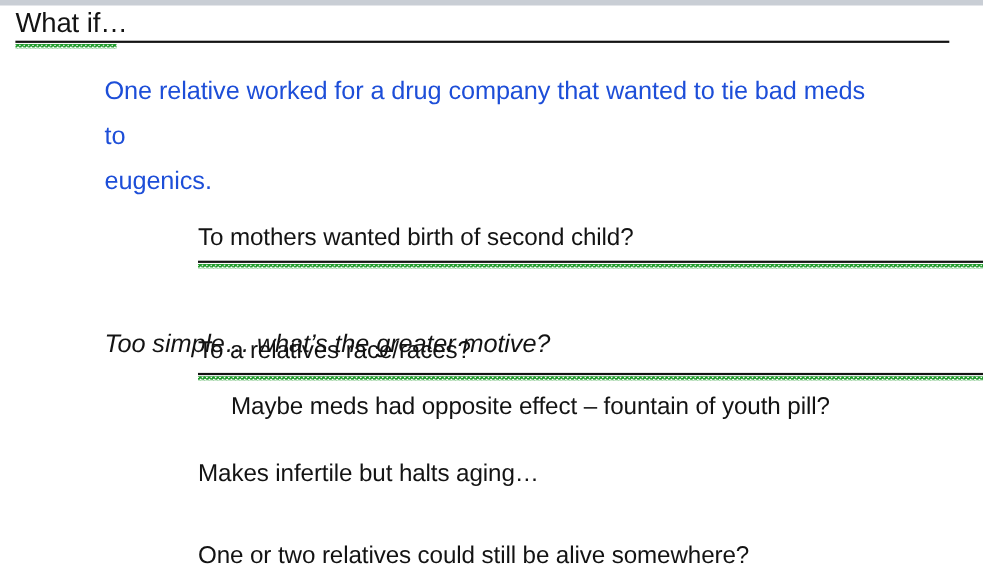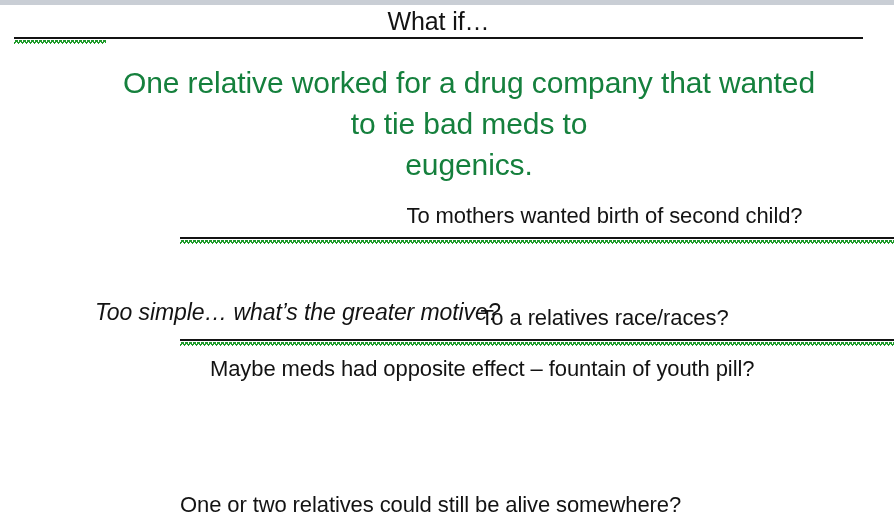--- a/index.html
+++ b/index.html
@@ -13,21 +13,20 @@
     overflow: hidden;
     font-family: "Liberation Sans", "DejaVu Sans", sans-serif;
     -webkit-font-smoothing: antialiased;
   }
 
   #slide-canvas {
     position: relative;
     width: 849px;
     height: 518px;
     background: #ffffff;
-    text-align: center;
   }
 
   
   .top-strip {
     position: absolute;
     left: 0;
     top: 0;
     width: 894px;
     height: 5px;
     background: #c9ced5;
@@ -60,25 +59,24 @@
     left: 180px;
     font-size: 22px;
     line-height: 41px;
   }
 
   
   .para {
     position: absolute;
     left: 95px;
     width: 700px;
-    color: #15803d;
-    font-size: 30px;
+    color: #1d4ed8;
+    font-size: 23px;
     line-height: 41px;
     letter-spacing: -0.1px;
-    margin-left: 24px;
   }
 
   
   .underlined {
     position: relative;
     text-decoration: none;
   }
   .underlined .rule {
     position: absolute;
     left: 0;
@@ -131,18 +129,21 @@
   </div>
 
   <div class="text-line lvl-1" style="top:292px;font-style:italic;">
     <span>Too simple… what’s the greater motive?</span>
   </div>
 
   <div class="text-line lvl-2" style="top:348px;margin-left:30px;">
     <span>Maybe meds had opposite effect – fountain of youth pill?</span>
   </div>
 
+  <div class="text-line lvl-2" style="top:409px;">
+    <span>Makes infertile but halts aging…</span>
+  </div>
 
   <div class="text-line lvl-2" style="top:484px;">
     <span>One or two relatives could still be alive somewhere?</span>
   </div>
 
 </div>
 
 </body></html>

